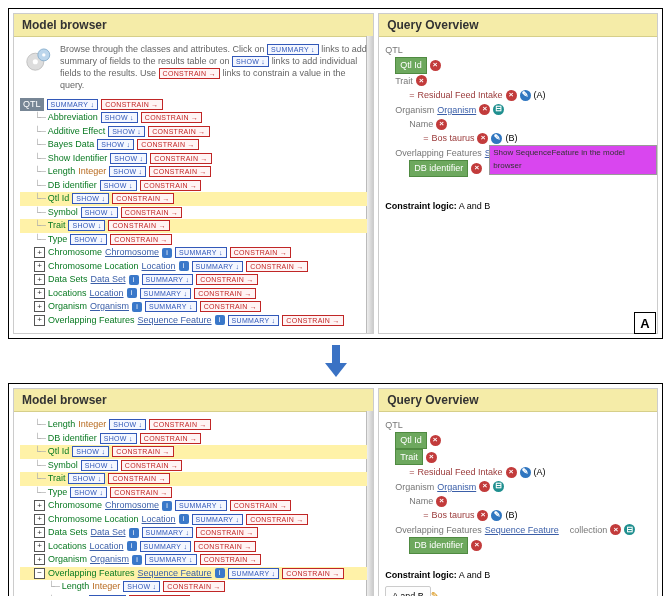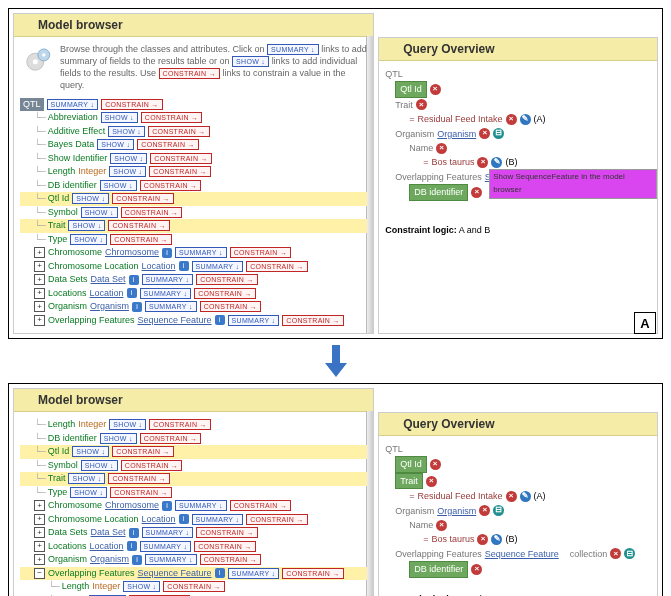--- a/index.html
+++ b/index.html
@@ -22,25 +22,25 @@
     display: flex;
     gap: 4px;
   }
   .panel {
     border: 1px solid #ccc;
     background: #fff;
     box-sizing: border-box;
     position: relative;
   }
   .panel-left { flex: 0 0 56%; }
-  .panel-right { flex: 1; margin-top: 24px; }
+  .panel-right { flex: 1; }
   .panel-header {
     background: #f5eca8;
     border-bottom: 1px solid #d6cf8a;
-    padding: 4px 24px;
+    padding: 4px 8px;
     font-weight: bold;
     color: #333;
     font-size: 12px;
   }
   .panel-body {
     padding: 6px 6px 6px 6px;
     position: relative;
   }
   .scroll-hint {
     position: absolute;

